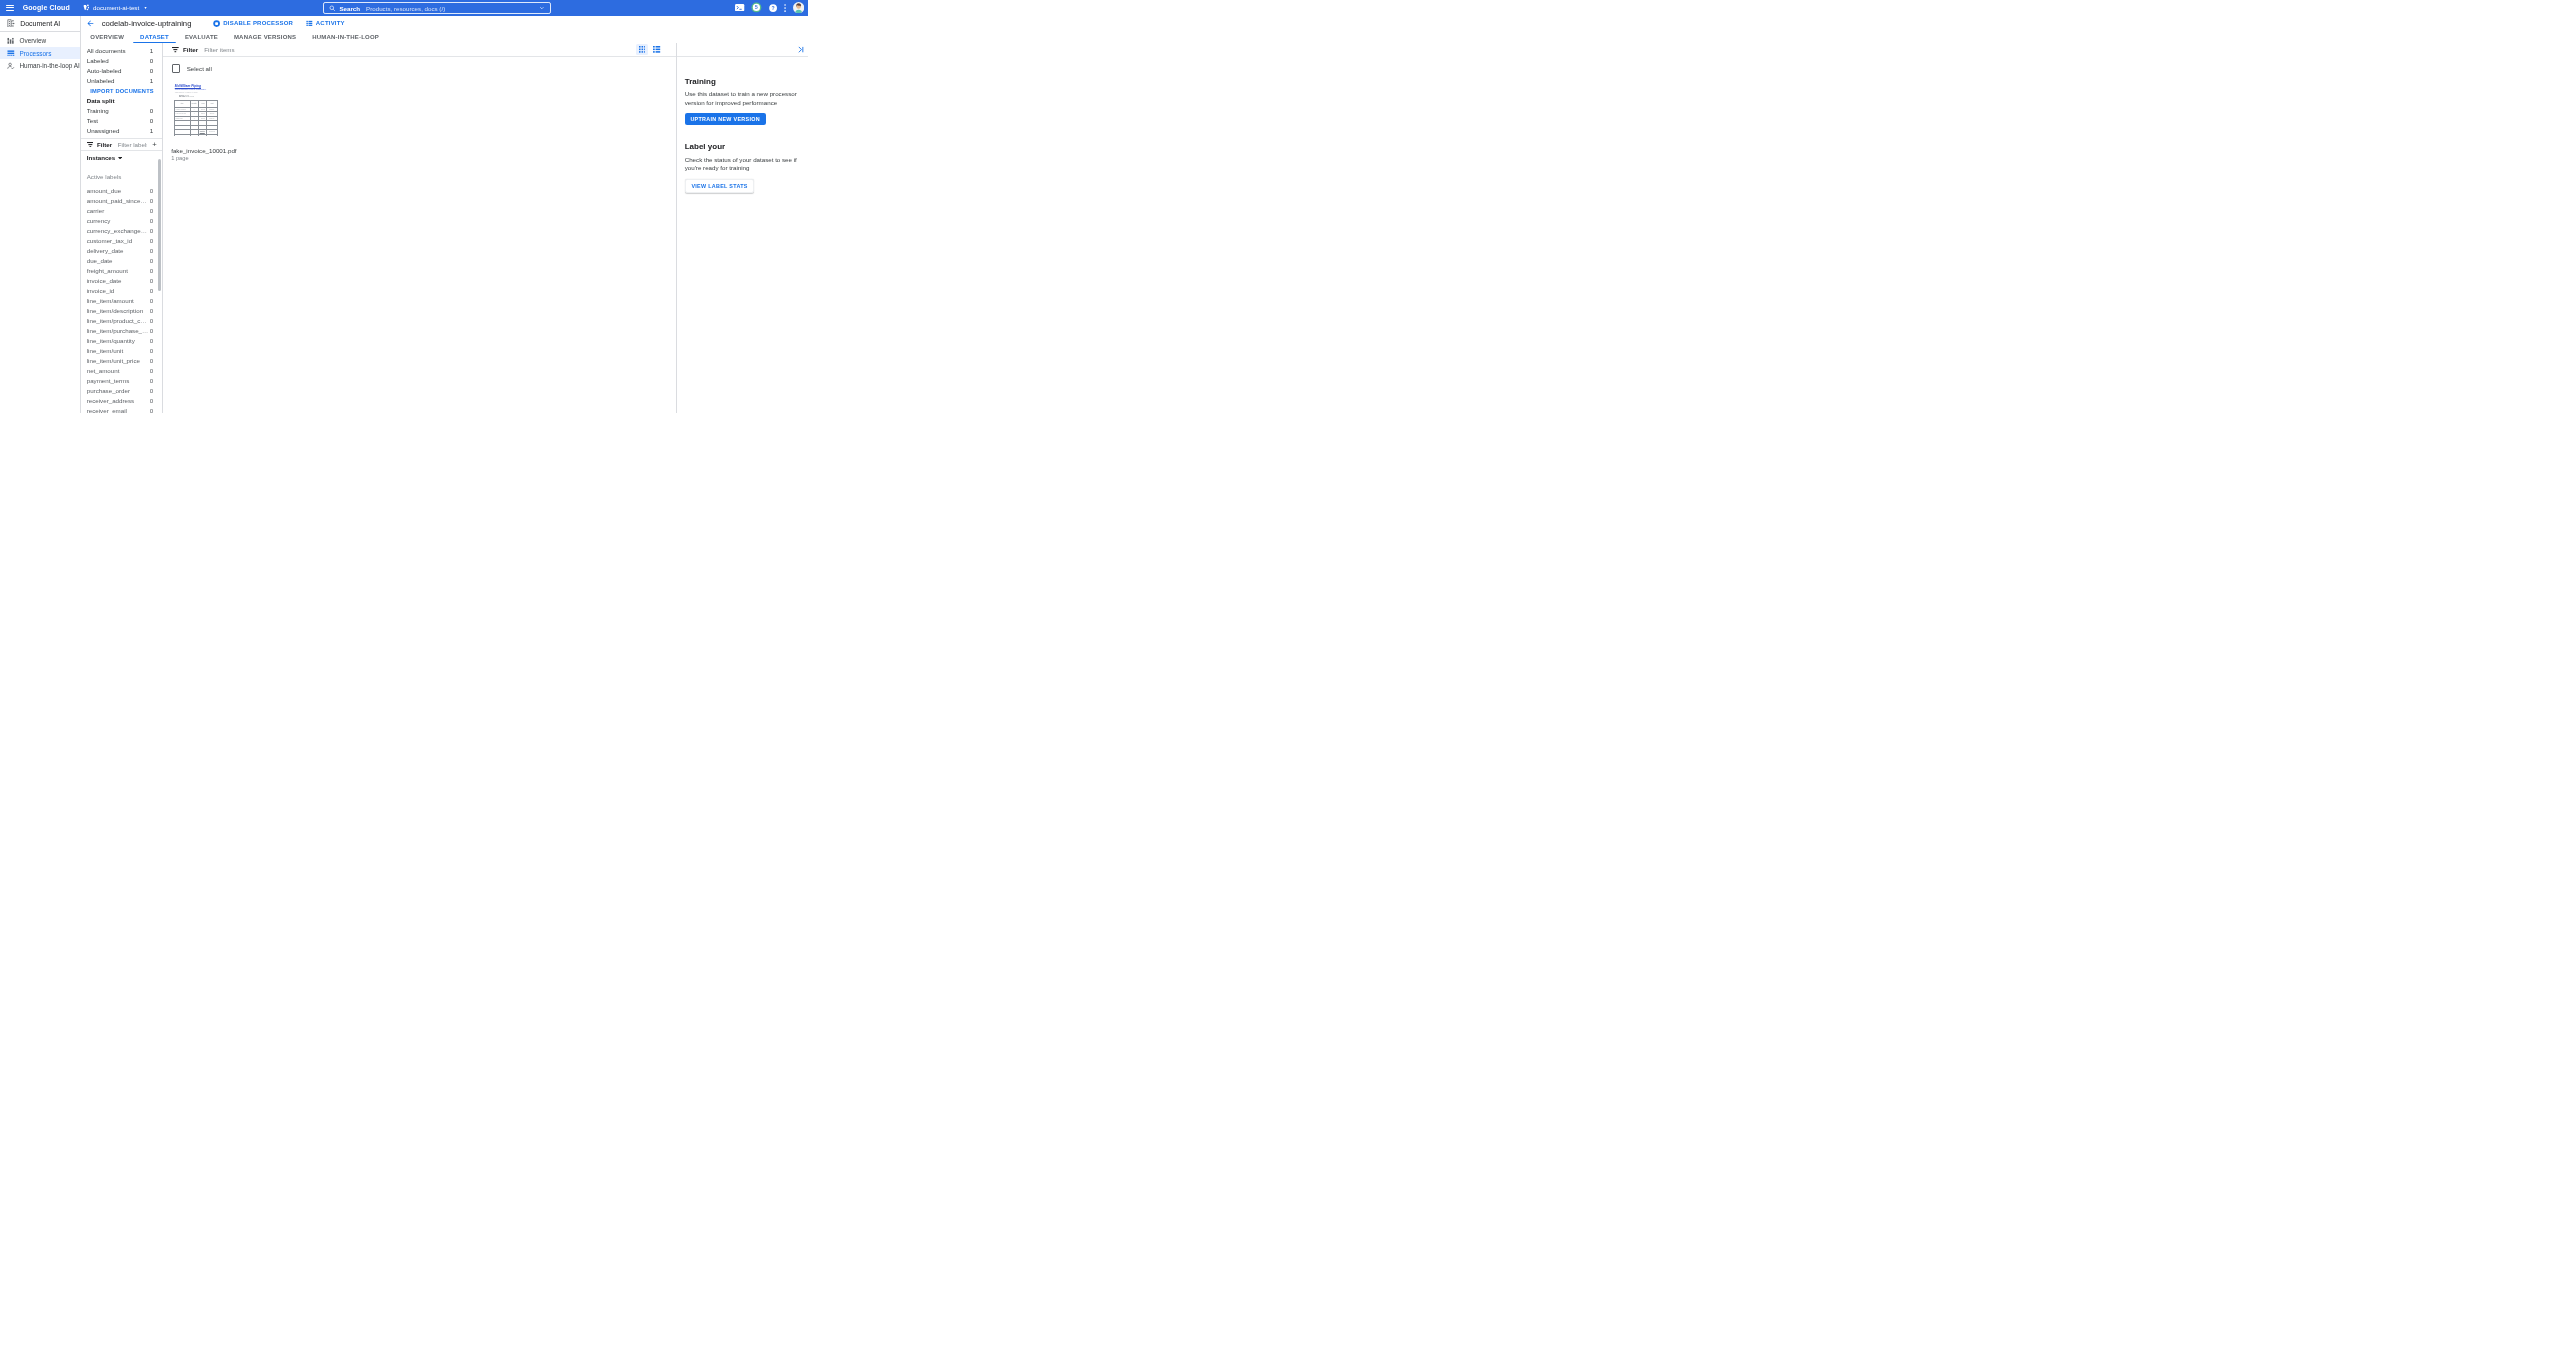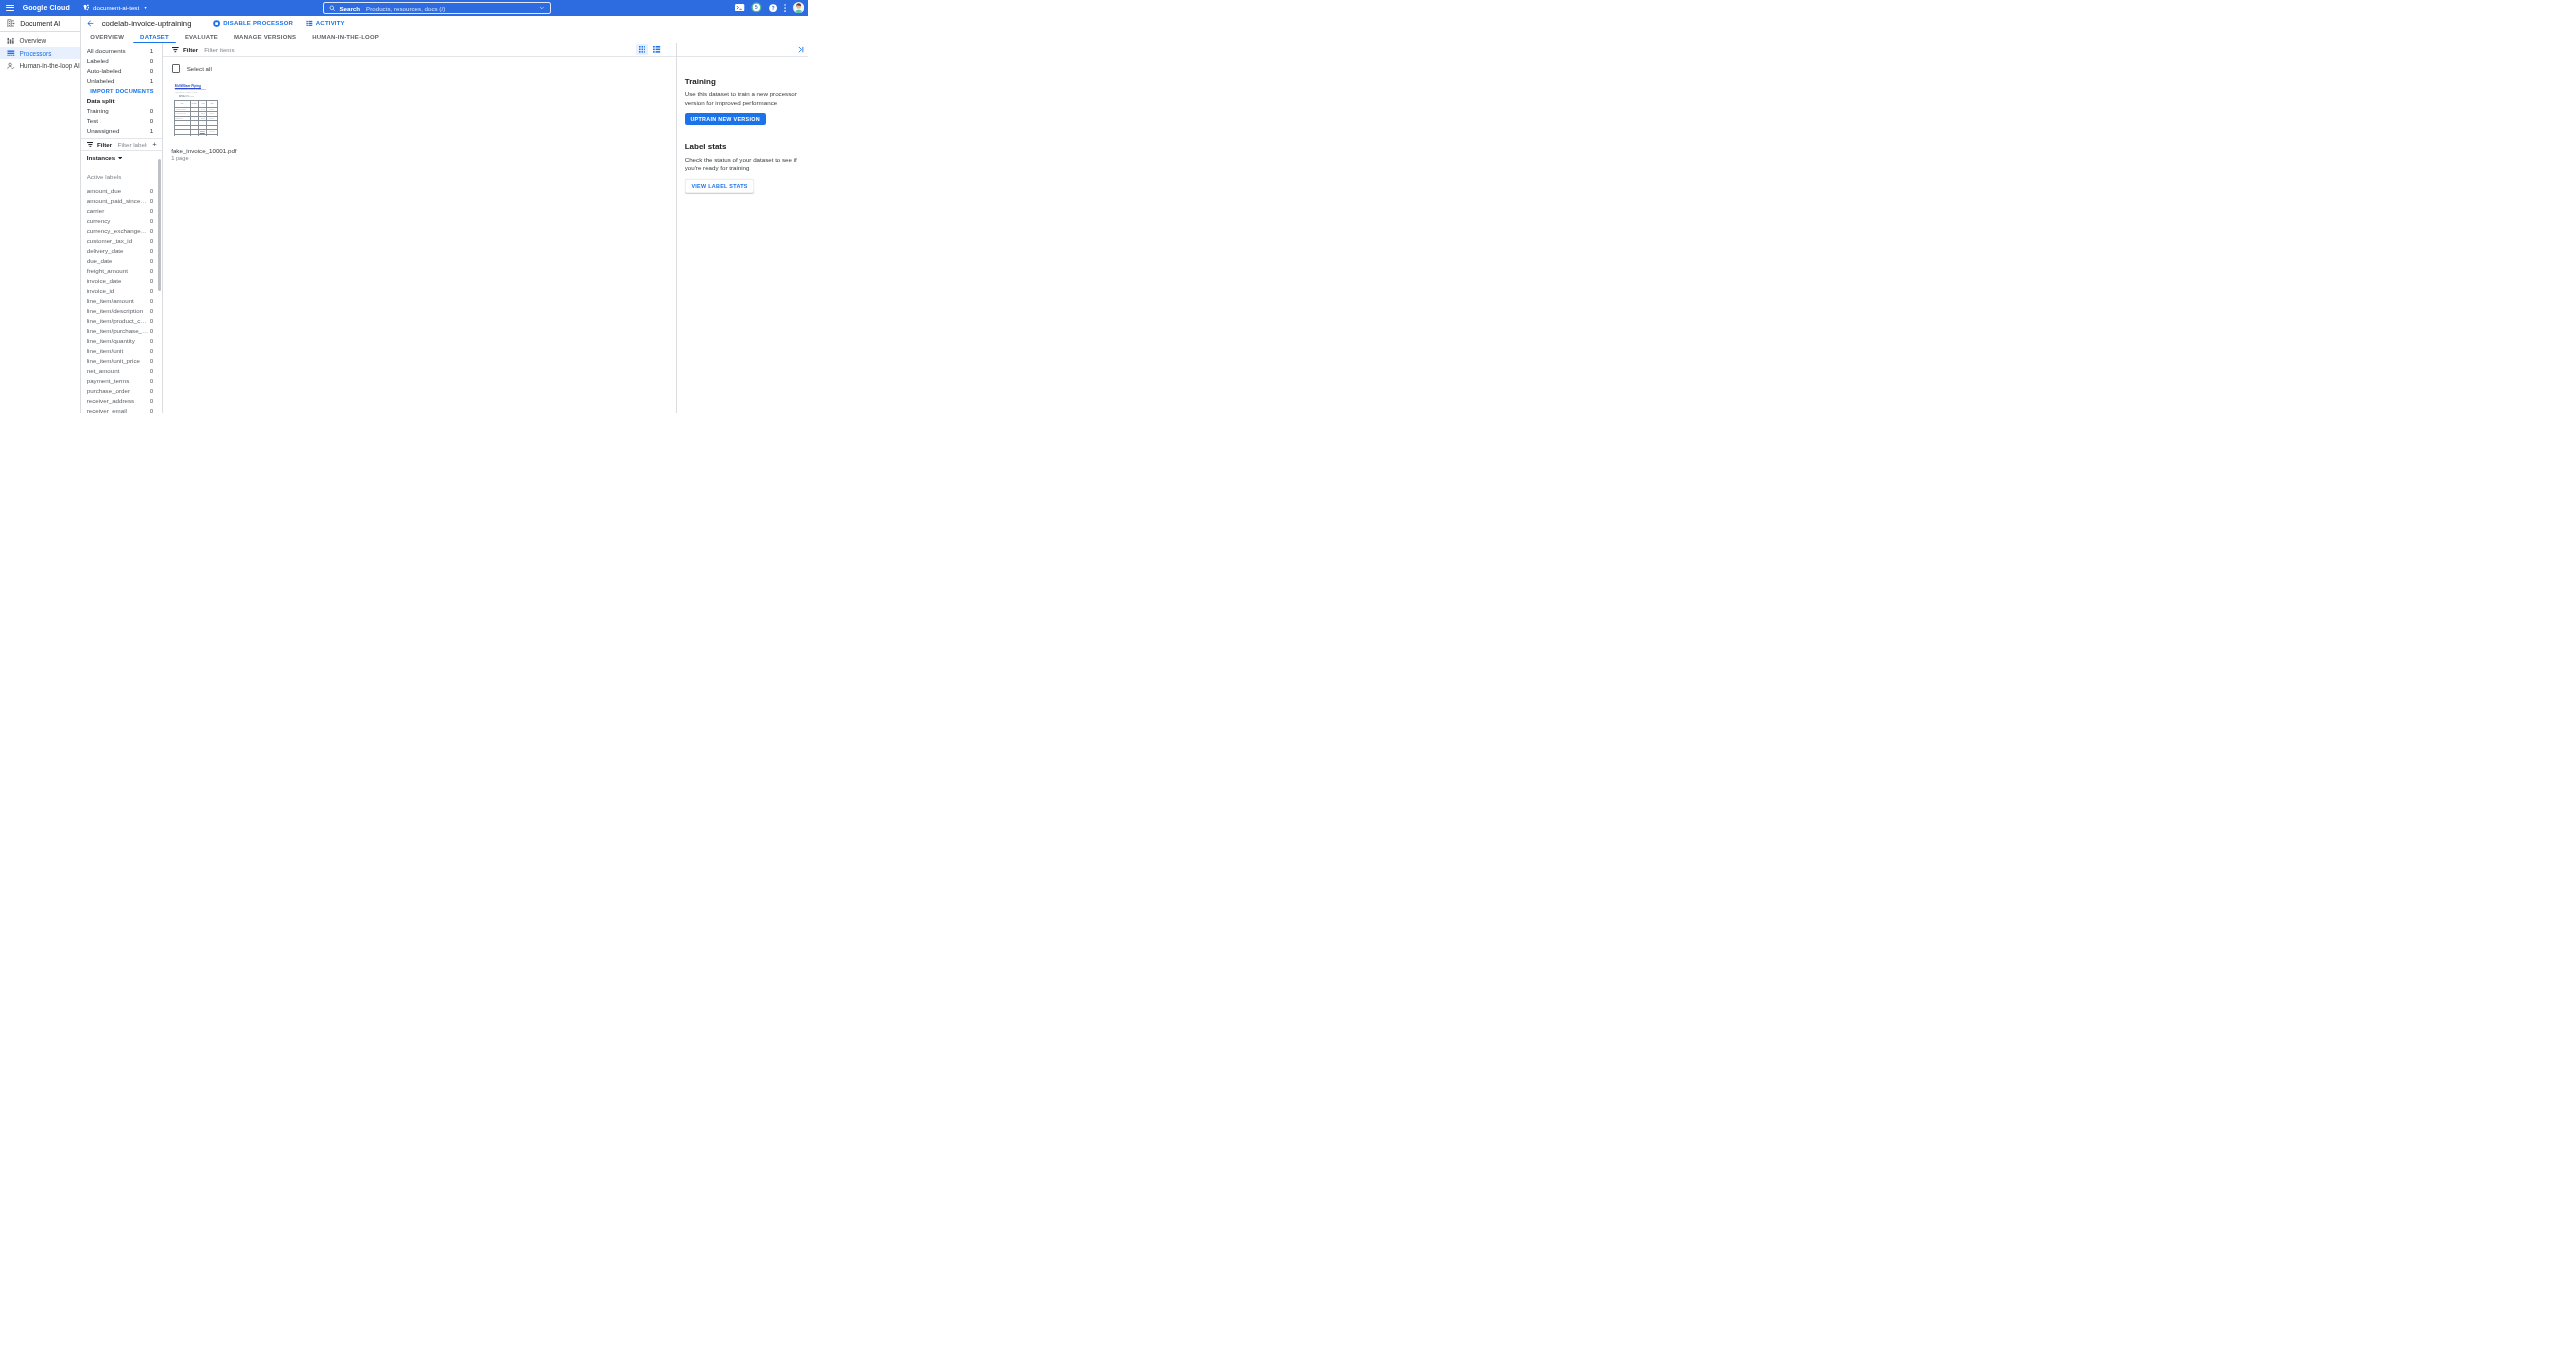--- a/index.html
+++ b/index.html
@@ -596,18 +596,18 @@
       <svg width="7.2" height="7.2" viewBox="0 0 16 16">
           <path d="M4 2l6 6-6 6" fill="none" stroke="#1a73e8" stroke-width="2"></path>
           <line x1="13" y1="2" x2="13" y2="14" stroke="#1a73e8" stroke-width="2"></line>
         </svg>
     </span>
   </div>
   <div class="rp-body">
     <div class="rp-h training">Training</div>
     <div class="rp-p">Use this dataset to train a new processor version for improved performance</div>
     <button class="btn-primary">UPTRAIN NEW VERSION</button>
-    <div class="rp-h stats">Label stats</div>
+    <div class="rp-h stats">Label your</div>
     <div class="rp-p">Check the status of your dataset to see if you're ready for training</div>
     <button class="btn-secondary">VIEW LABEL STATS</button>
   </div>
 </div>
 
 
 </body></html>

